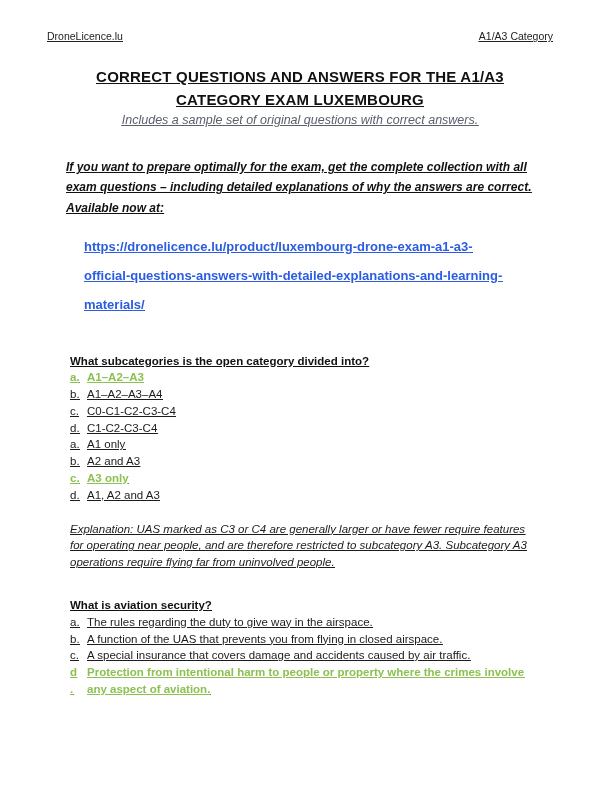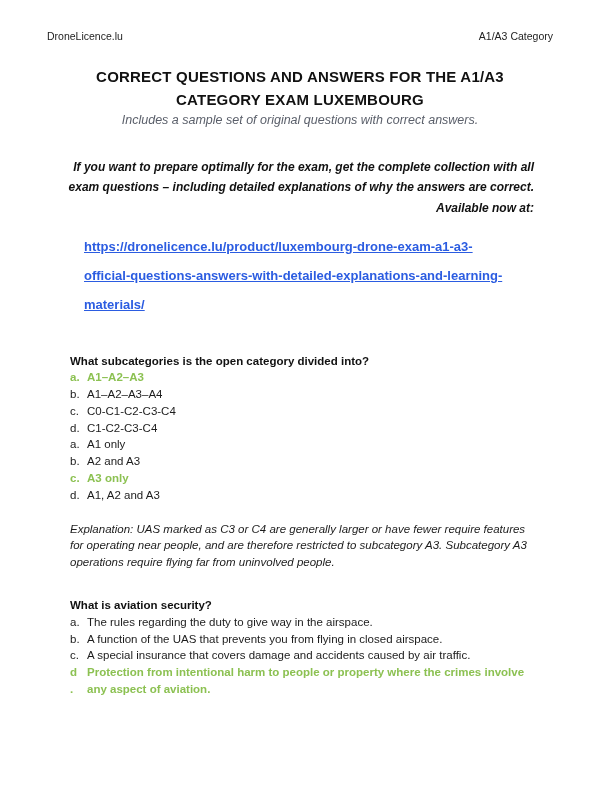--- a/index.html
+++ b/index.html
@@ -1,15 +1,15 @@
 <!DOCTYPE html>
 <html><head>
 <meta charset="utf-8">
 <style>
-  * { margin: 0; padding: 0; box-sizing: border-box; }
+  * { margin: 0; padding: 0; box-sizing: border-box; text-decoration: underline; }
   html, body { width: 600px; height: 800px; }
   body {
     background: #ffffff;
     font-family: "Liberation Sans", sans-serif;
     color: #1c1c1c;
     overflow: hidden;
   }
   .page { padding: 30px 47px 0 47px; width: 600px; height: 800px; }
 
   
@@ -36,21 +36,21 @@
     text-align: center;
     font-style: italic;
     font-size: 12.5px;
     color: #5a5f6a;
   }
 
   
   .intro {
     margin: 30px auto 14px auto;
     max-width: 468px;
-    text-align: right;
+    text-align: left;
     font-size: 12px;
     font-weight: bold;
     font-style: italic;
     line-height: 1.7;
     color: #111;
   }
   .link-wrap {
     margin: 13px auto 0 auto;
     max-width: 432px;
     text-align: left;

